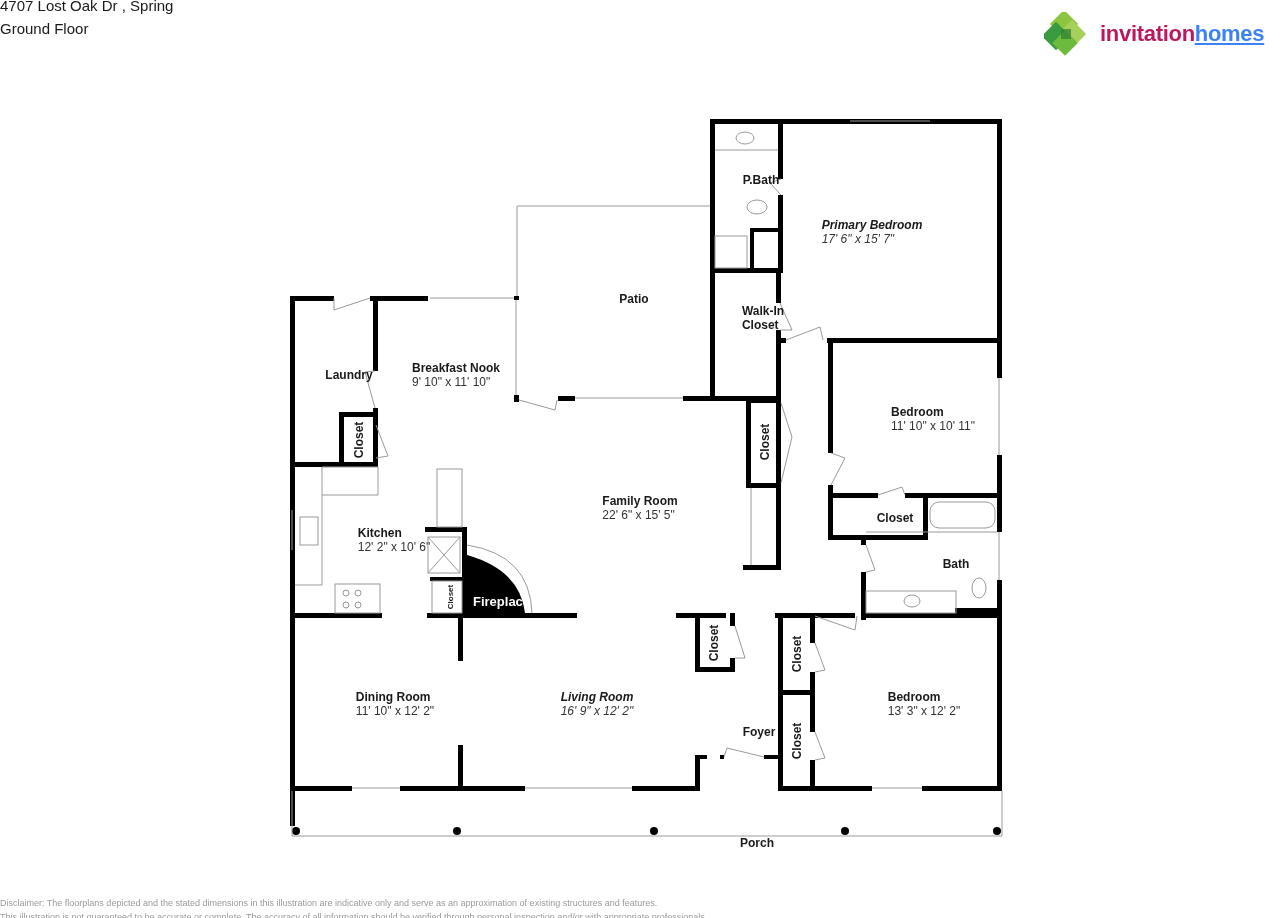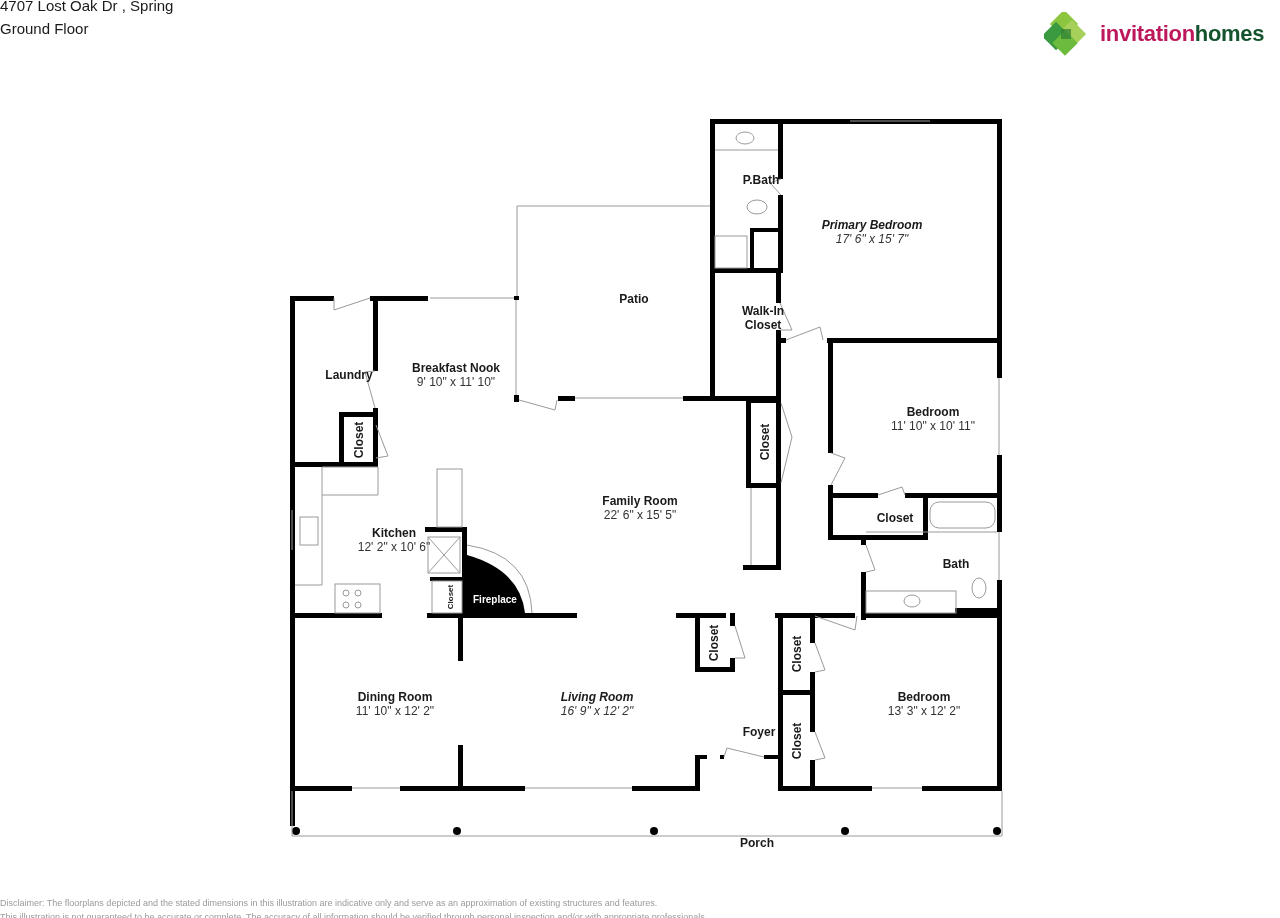--- a/index.html
+++ b/index.html
@@ -3,30 +3,30 @@
 <meta charset="utf-8">
 <style>
   html, body { margin: 0; padding: 0; background: #ffffff; }
   body { width: 1280px; height: 918px; position: relative; overflow: hidden; font-family: "Liberation Sans", sans-serif; color: #111; }
   .hdr { position: absolute; left: 0; font-size: 15px; color: #1a1a1a; }
   .addr { top: -3px; }
   .floor { top: 20px; }
   .logo { position: absolute; left: 1044px; top: 12px; width: 236px; height: 46px; }
   .logo-text { position: absolute; left: 56px; top: 9px; font-size: 22px; font-weight: bold; letter-spacing: -0.3px; white-space: nowrap; }
   .logo-text .a { color: #be185d; }
-  .logo-text .b { color: #14532d; }
+  .logo-text .b { color: #3b82f6; text-decoration: underline; }
   .disc { position: absolute; left: 0; font-size: 9px; color: #9a9a9a; white-space: nowrap; }
   .disc1 { top: 898px; }
   .disc2 { top: 912px; }
   svg.plan { position: absolute; left: 0; top: 0; }
-  .lbl { position: absolute; text-align: center; font-size: 12px; line-height: 14px; transform: translate(-50%, 0); white-space: nowrap; padding-left: 36px; }
+  .lbl { position: absolute; text-align: left; font-size: 12px; line-height: 14px; transform: translate(-50%, 0); white-space: nowrap; padding-left: 36px; }
   .lbl .n { font-weight: bold; display: block; color: #1a1a1a; }
   .lbl .d { display: block; color: #333; }
   .vlbl { position: absolute; font-size: 12px; font-weight: bold; transform: translate(-50%, -50%) rotate(-90deg); white-space: nowrap; color: #1a1a1a; }
-  .fp { position: absolute; font-size: 10px; font-weight: bold; color: #fff; }
+  .fp { position: absolute; font-size: 13px; font-weight: bold; color: #fff; }
 </style>
 </head>
 <body>
 
 <div class="hdr addr">4707 Lost Oak Dr , Spring</div>
 <div class="hdr floor">Ground Floor</div>
 
 <div class="logo">
   <svg width="46" height="46" viewBox="0 0 46 46" style="position:absolute;left:0;top:0;">
     <rect x="10" y="2" width="20" height="20" transform="rotate(45 20 12)" fill="#8cc63f"></rect>

